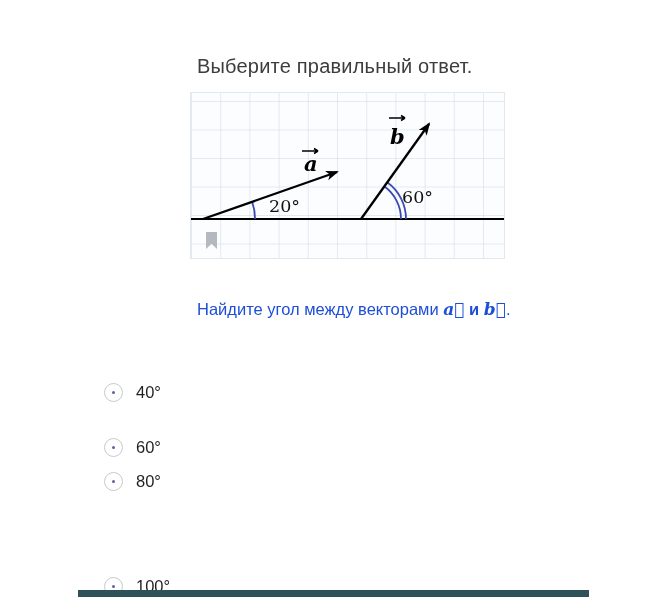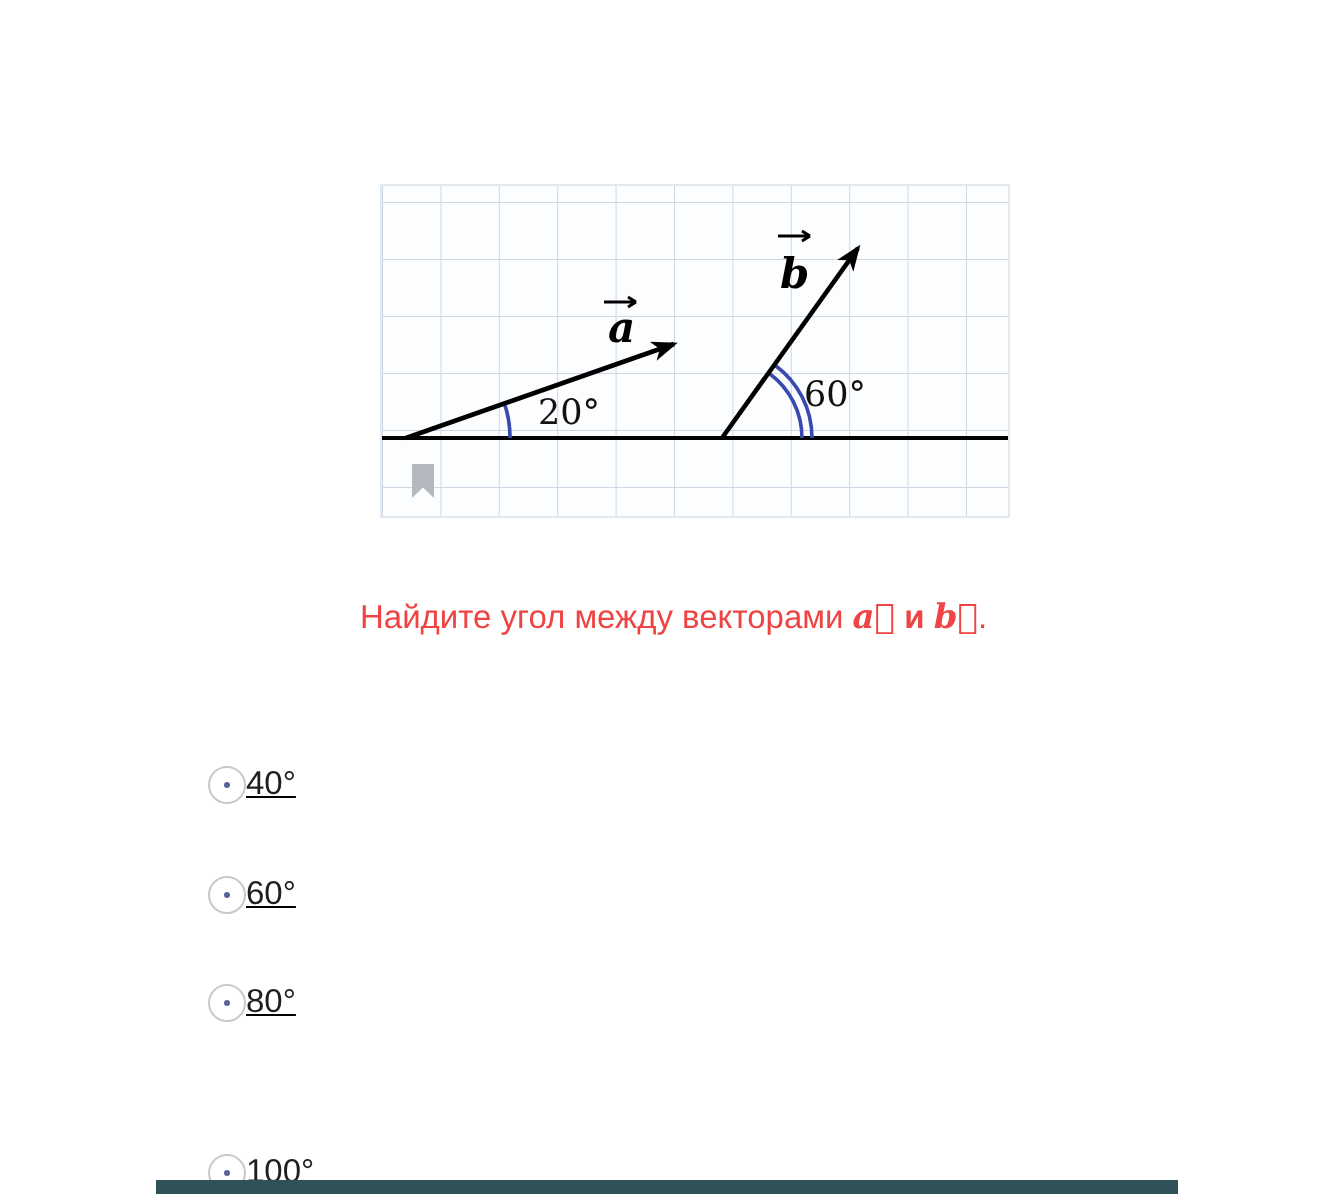--- a/index.html
+++ b/index.html
@@ -9,48 +9,49 @@
   }
   .title{
     position:absolute;left:197px;top:54px;font-size:20px;line-height:24px;
     color:#3d3d3d;letter-spacing:.2px;
   }
   .diagram{
     position:absolute;left:190px;top:92px;width:315px;height:167px;
     background:#fbfdff;border:1px solid #e3e8ed;box-sizing:border-box;
   }
   .question{
-    position:absolute;left:180px;top:297px;font-size:16.5px;color:#ef4444;line-height:24px;
+    position:absolute;left:197px;top:297px;font-size:16.5px;color:#1d4ed8;line-height:24px;
   }
   .question .vec{
     font-family:"DejaVu Serif",serif;font-style:italic;font-weight:700;font-size:17px;
   }
   .question .conj{font-weight:700;}
   .option{
-    position:absolute;left:104px;display:flex;align-items:center;height:20px;text-decoration:underline;
+    position:absolute;left:104px;display:flex;align-items:center;gap:13px;height:20px;
   }
-  .opt1{top:382px}.opt2{top:437px}.opt3{top:491px}.opt4{top:576px}
+  .opt1{top:382px}.opt2{top:437px}.opt3{top:471px}.opt4{top:576px}
   .radio{
     width:17px;height:17px;border:1px solid #c6cacd;border-radius:50%;
     background:#ffffff;position:relative;flex:0 0 auto;cursor:pointer;
   }
   .radio::after{
     content:"";position:absolute;left:7px;top:7px;width:3px;height:3px;border-radius:50%;
     background:#5a62a0;
   }
   .option .label{font-size:16.5px;color:#1f1f1f;}
   .bottom-bar{
     position:absolute;left:78px;top:590px;width:511px;height:7px;background:#2e5257;
   }
 </style>
 </head>
 <body>
 
 <div class="stage">
 
+  <div class="title">Выберите правильный ответ.</div>
 
   <div class="diagram">
     <svg width="313" height="165" viewBox="0 0 313 165">
       <defs>
         <pattern id="grid" width="29.2" height="28.5" x="0" y="8" patternUnits="userSpaceOnUse">
           <path d="M 29.2 0 L 0 0 0 28.5" fill="none" stroke="#ccd8e4" stroke-width="1"></path>
         </pattern>
         <marker id="ah" markerWidth="16" markerHeight="12" refX="11" refY="5" orient="auto" markerUnits="userSpaceOnUse">
           <path d="M0,0 L13,5 L0,10 L3.5,5 z" fill="#000000"></path>
         </marker>

